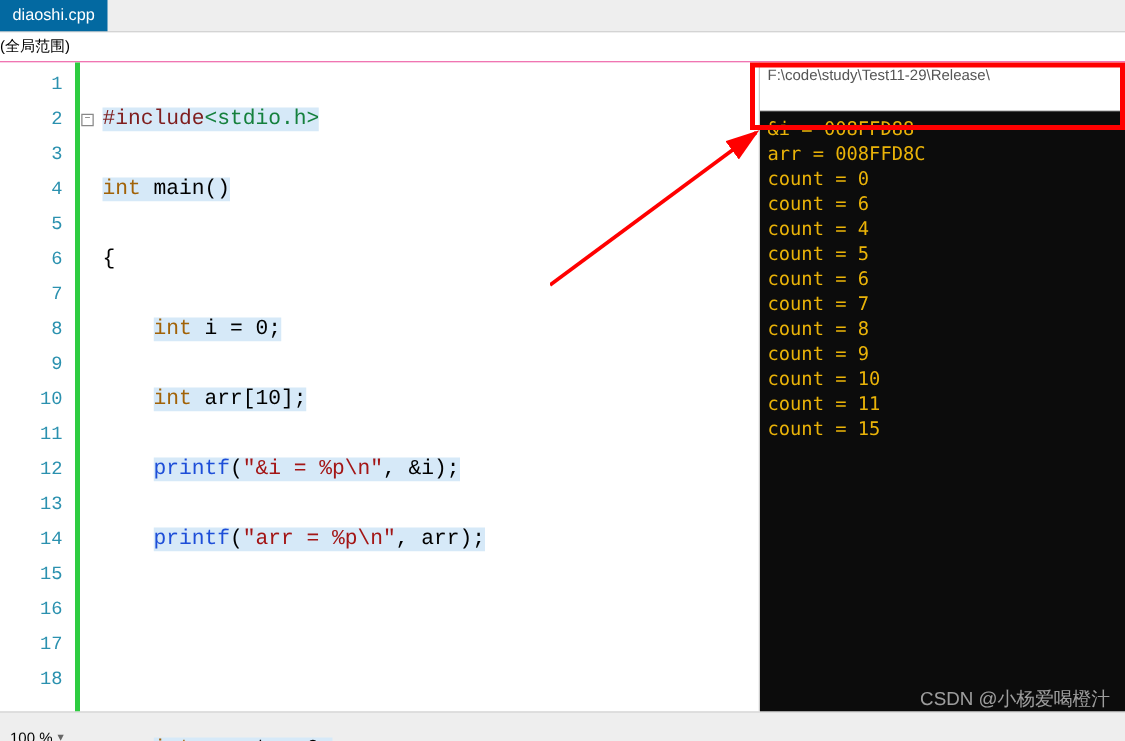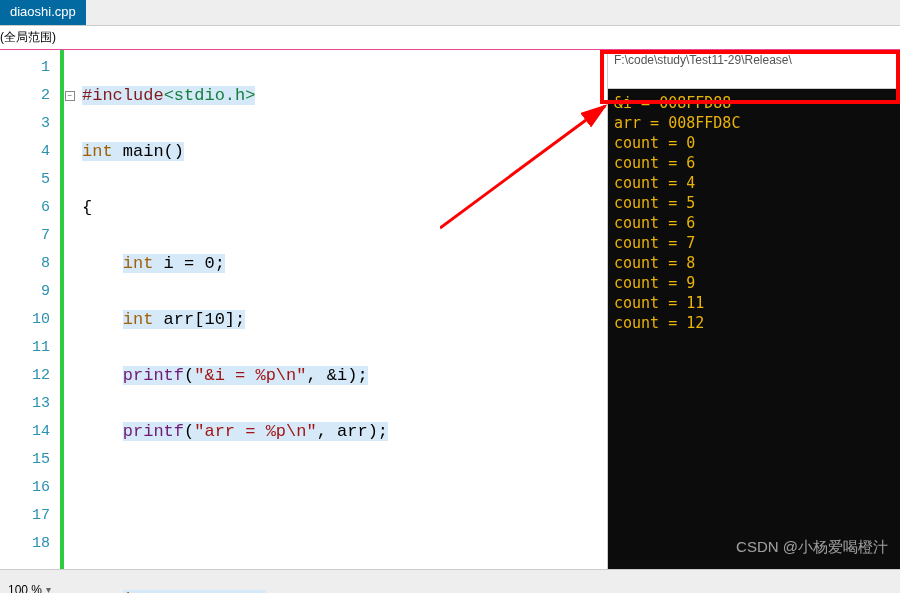--- a/index.html
+++ b/index.html
@@ -87,21 +87,21 @@
       padding-top: 4px;
       padding-left: 4px;
       white-space: pre;
       font-size: 17px;
     }
     .code-line { height: 28px; }
     .hl { background: #d6e9f8; }
     .kw { color: #a16207; }
     .pp { color: #7f1d1d; }
     .str { color: #a31515; }
-    .func { color: #701a75; }
+    .func { color: #1d4ed8; }
     .inc { color: #15803d; }
     .console {
       flex: 1;
       background: #0c0c0c;
       color: #eab308;
       font-family: 'NSimSun', 'SimSun', monospace;
       font-size: 15px;
       line-height: 20px;
       padding: 4px 6px;
       position: relative;
@@ -150,21 +150,21 @@
       position: absolute;
       top: 102px;
       left: 440px;
       width: 180px;
       height: 130px;
       pointer-events: none;
       z-index: 9;
     }
     .watermark {
       position: absolute;
-      bottom: 36px;
+      bottom: 24px;
       right: 12px;
       color: rgba(255,255,255,0.6);
       font-size: 15px;
       font-family: "Microsoft YaHei", sans-serif;
       z-index: 20;
     }
   </style>
 </head>
 <body>
 
@@ -236,22 +236,23 @@
       <div>&amp;i = 008FFD88</div>
       <div>arr = 008FFD8C</div>
       <div>count = 0</div>
       <div>count = 6</div>
       <div>count = 4</div>
       <div>count = 5</div>
       <div>count = 6</div>
       <div>count = 7</div>
       <div>count = 8</div>
       <div>count = 9</div>
+      <div>count = 10</div>
       <div>count = 11</div>
-      <div>count = 12</div>
+      <div>count = 15</div>
     </div>
   </div>
 </div>
 
 <div class="zoom-bar">
   <span>100 %</span>
   <span class="zoom-dd">▾</span>
 </div>
 
 <div class="red-box"></div>

